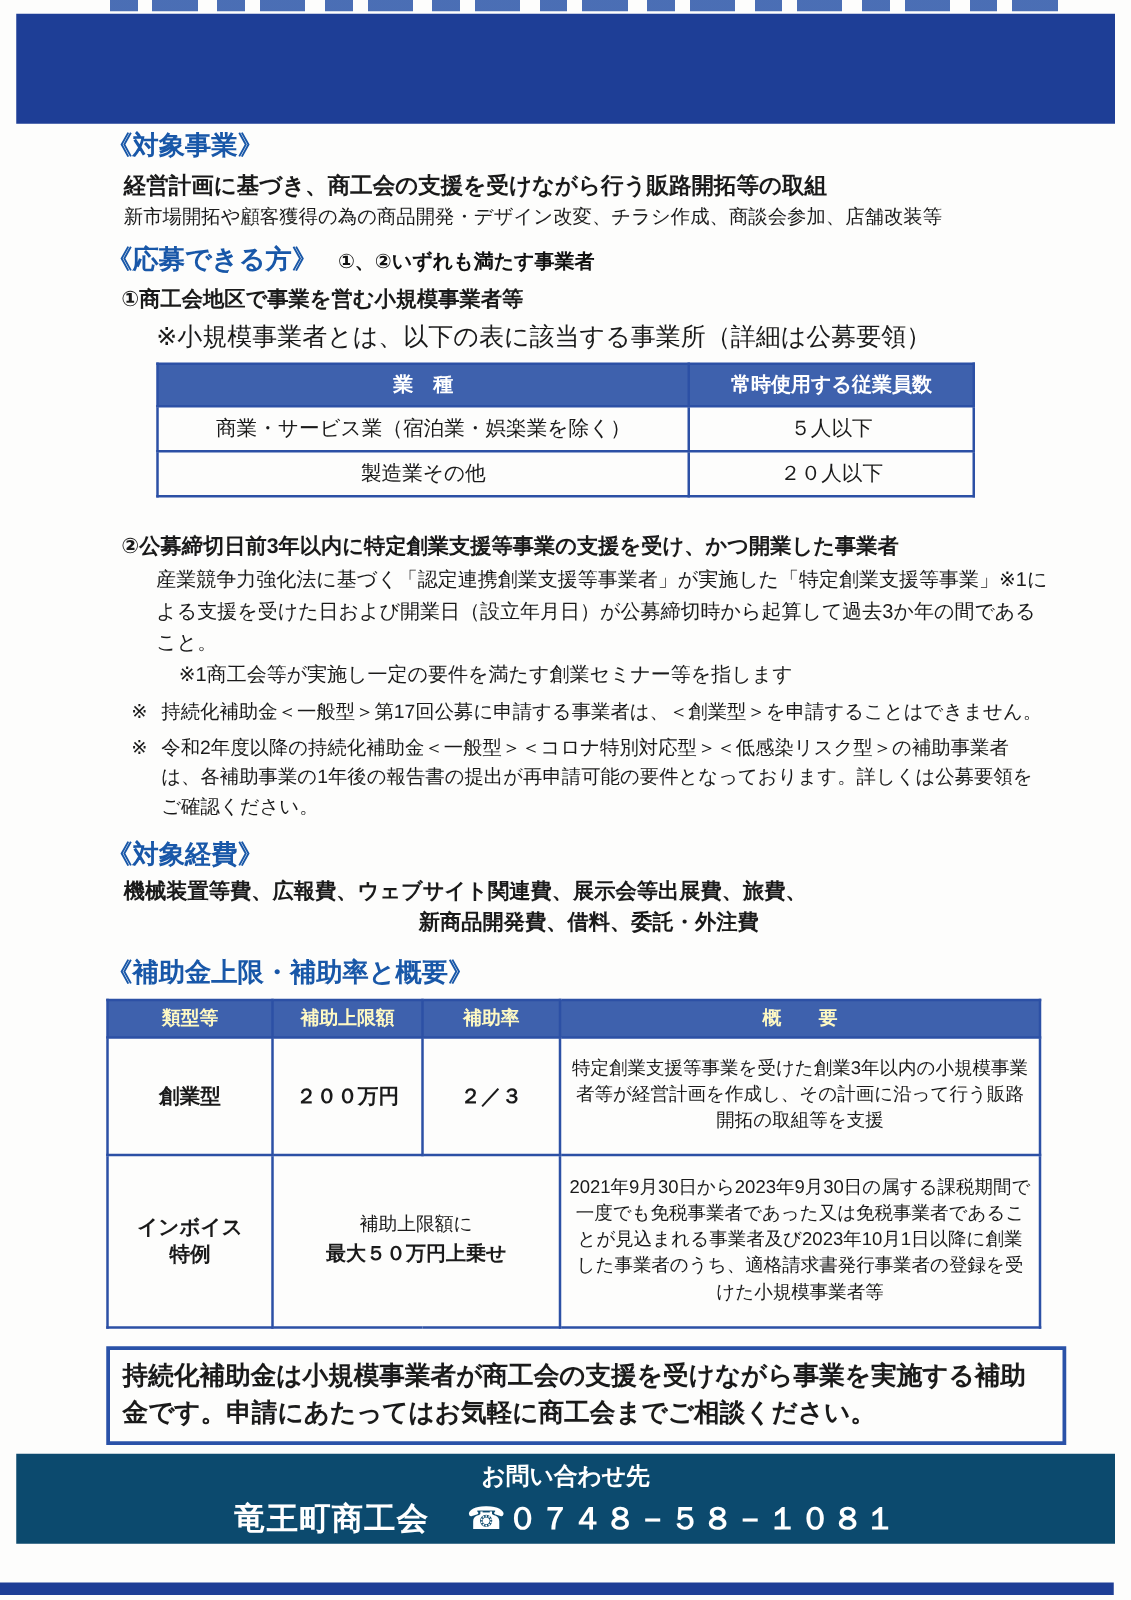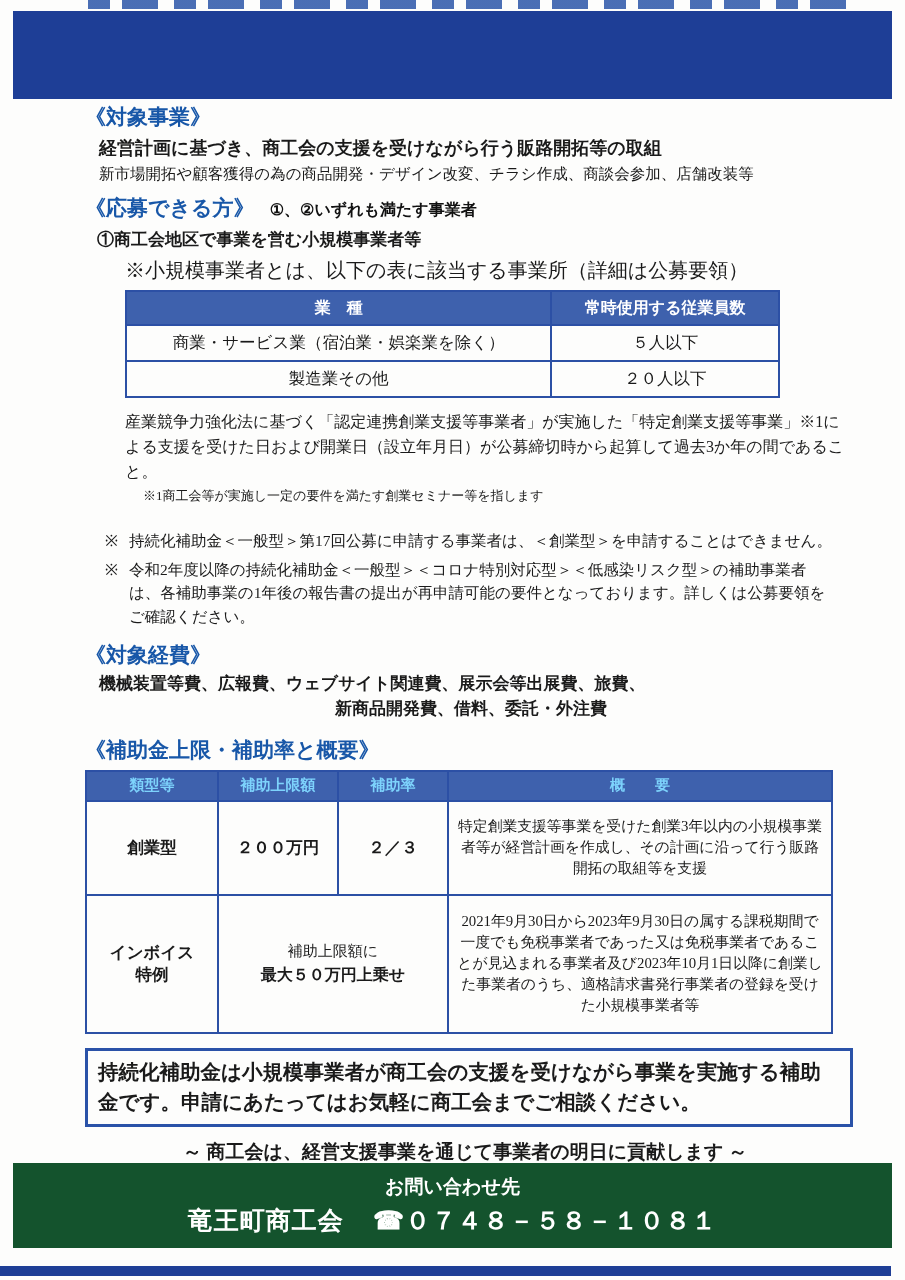--- a/index.html
+++ b/index.html
@@ -7,21 +7,20 @@
     background:#e9e9e7;
     font-family:"Liberation Sans","DejaVu Sans",sans-serif;
     color:#1a1a1a;
   }
   .page{
     position:relative;
     width:905px;height:1280px;
     margin:0 auto;
     background:#fdfdfc;
     overflow:hidden;
-    font-family:Liberation Serif, serif;
   }
   
   .clipped-top{
     position:absolute;top:0;left:88px;right:55px;height:9px;
     background:repeating-linear-gradient(90deg,
       #2b55a8 0 22px, transparent 22px 34px,
       #2b55a8 34px 70px, transparent 70px 86px);
     opacity:.85;
   }
   .banner{
@@ -46,52 +45,52 @@
   }
   .item-title{
     font-size:17px;font-weight:bold;margin:8px 0 4px 12px;line-height:1.35;
   }
   .small-note{
     font-size:20px;margin:4px 0 6px 40px;line-height:1.4;
   }
   
   table{border-collapse:collapse;}
   .emp-table{
-    margin:4px 0 12px 40px;width:655px;table-layout:fixed;
+    margin:4px 0 28px 40px;width:655px;table-layout:fixed;
   }
   .emp-table th,.emp-table td{
     border:2px solid #2c50a5;text-align:center;padding:4px 6px;
   }
   .emp-table th{
     background:#3e61ad;color:#fff;font-size:16px;font-weight:bold;height:24px;
   }
   .emp-table td{font-size:16.5px;height:26px;}
   .emp-table .col-type{width:63%;}
   .indent-para{
     font-size:16px;line-height:1.55;margin:2px 0 0 40px;width:720px;
   }
   .sub-note{
-    font-size:13px;margin:2px 0 24px 58px;line-height:1.4;
+    font-size:16px;margin:2px 0 6px 58px;line-height:1.4;
   }
   .note-row{
     display:flex;font-size:15.5px;line-height:1.5;margin:6px 0 6px 20px;width:730px;
   }
   .note-row .marker{flex:0 0 24px;}
   .note-row .note-text{flex:1;}
   
   .exp-line{font-size:17px;font-weight:bold;margin:4px 0 0 14px;line-height:1.45;}
   
   .sub-table{
     margin:6px 0 0 0;width:748px;table-layout:fixed;
   }
   .sub-table th,.sub-table td{
     border:2px solid #2c50a5;padding:3px 6px;vertical-align:middle;
   }
   .sub-table th{
-    background:#3e61ad;color:#7dd3fc;font-size:15px;font-weight:bold;height:22px;text-align:center;
+    background:#3e61ad;color:#fef9c3;font-size:15px;font-weight:bold;height:22px;text-align:center;
   }
   .c-type{width:118px;}
   .c-limit{width:106px;}
   .c-rate{width:96px;}
   .cell-center{text-align:center;}
   .cell-bold{font-weight:bold;font-size:16.5px;}
   .cell-pre{white-space:pre-line;}
   .row-sogyo td{height:86px;}
   .row-invoice td{height:130px;}
   .summary-cell{font-size:14.8px;line-height:1.42;text-align:center;padding:6px 8px;}
@@ -100,22 +99,22 @@
   
   .callout{
     border:3px solid #2a52a8;margin:14px 0 0 0;width:742px;
     padding:6px 10px;font-size:20.5px;font-weight:600;line-height:1.5;
   }
   .tagline{
     font-size:19px;font-weight:bold;text-align:center;margin:12px 0 0 0;width:760px;
   }
   
   .footer-banner{
-    position:absolute;left:13px;right:13px;top:1163px;height:85px;
-    background:#14532d;color:#fff;text-align:center;
+    position:absolute;left:13px;right:13px;top:1163px;height:72px;
+    background:#0c4a6e;color:#fff;text-align:center;
     display:flex;flex-direction:column;justify-content:center;gap:4px;
   }
   .footer-label{font-size:19px;font-weight:bold;}
   .footer-line{font-size:25px;font-weight:bold;letter-spacing:1px;}
   .footer-line .org{margin-right:22px;}
   .bottom-strip{
     position:absolute;left:0;right:14px;bottom:4px;height:10px;background:#1e3e96;
   }
 </style>
 </head>
@@ -150,20 +149,21 @@
         <td>商業・サービス業（宿泊業・娯楽業を除く）</td>
         <td>５人以下</td>
       </tr>
       <tr>
         <td>製造業その他</td>
         <td>２０人以下</td>
       </tr>
     </tbody>
       </table>
 
+    <p class="item-title">②公募締切日前3年以内に特定創業支援等事業の支援を受け、かつ開業した事業者</p>
     <p class="indent-para">産業競争力強化法に基づく「認定連携創業支援等事業者」が実施した「特定創業支援等事業」※1による支援を受けた日および開業日（設立年月日）が公募締切時から起算して過去3か年の間であること。</p>
     <p class="sub-note">※1商工会等が実施し一定の要件を満たす創業セミナー等を指します</p>
 
     <div class="note-row">
       <span class="marker">※</span>
       <span class="note-text">持続化補助金＜一般型＞第17回公募に申請する事業者は、＜創業型＞を申請することはできません。</span>
     </div>
     <div class="note-row">
       <span class="marker">※</span>
       <span class="note-text">令和2年度以降の持続化補助金＜一般型＞＜コロナ特別対応型＞＜低感染リスク型＞の補助事業者は、各補助事業の1年後の報告書の提出が再申請可能の要件となっております。詳しくは公募要領をご確認ください。</span>

